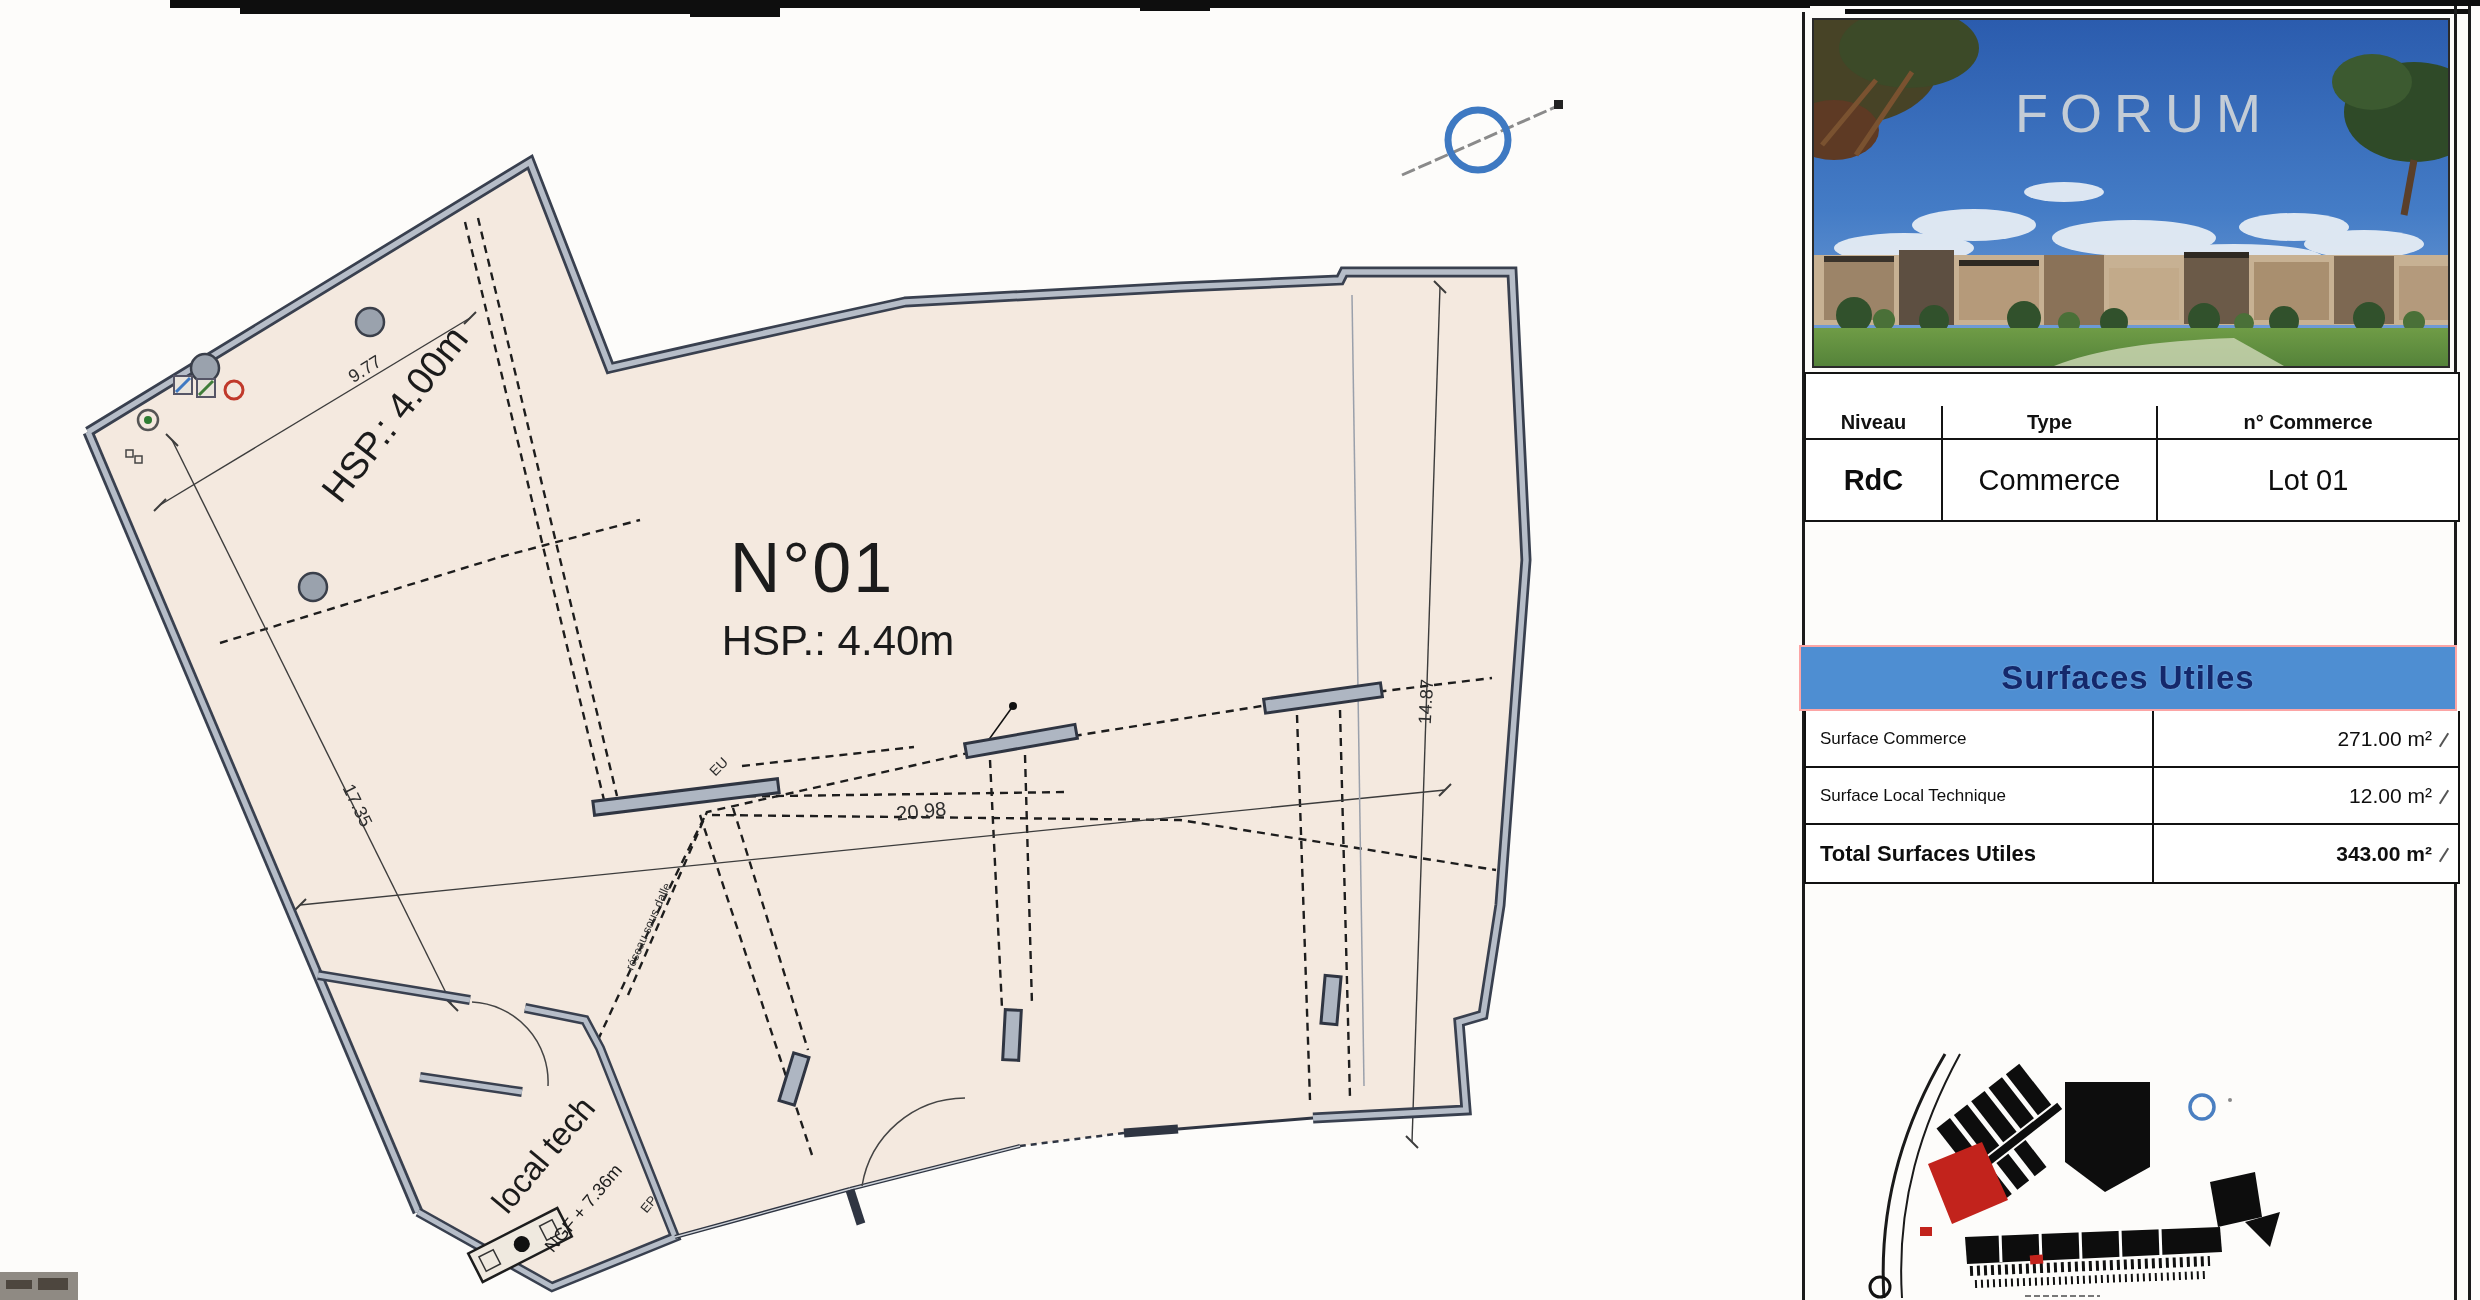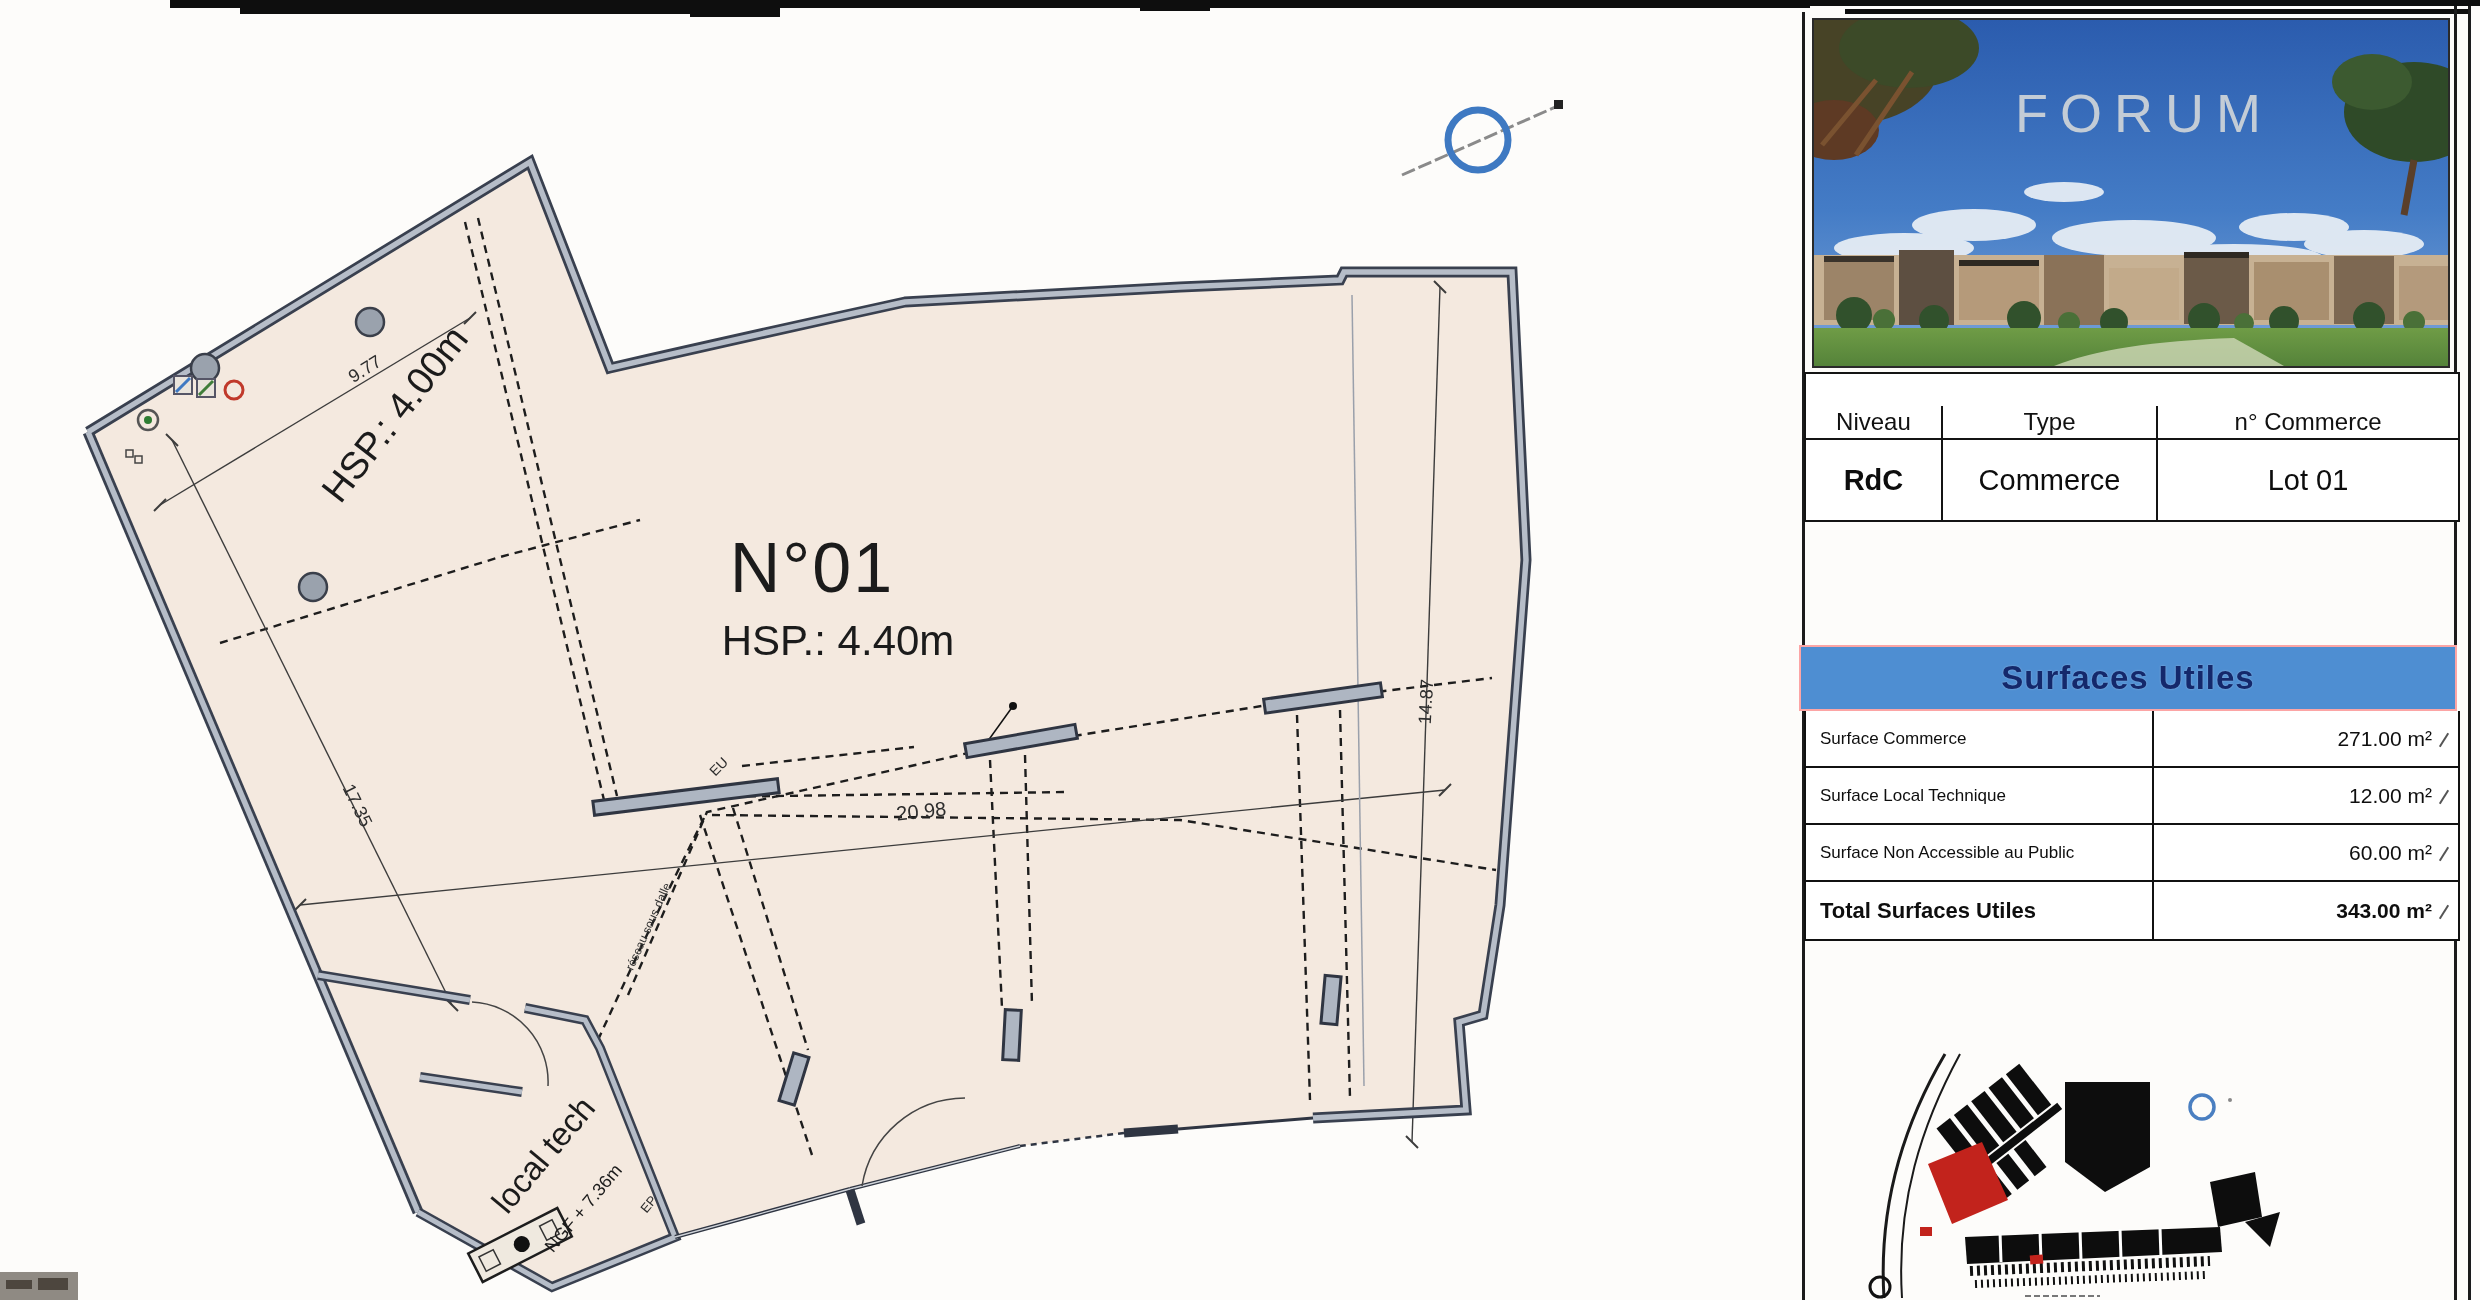--- a/index.html
+++ b/index.html
@@ -10,21 +10,21 @@
   
   .vline{background:#1b1b1b;}
   .logo-frame{left:1812px;top:18px;width:634px;height:346px;border:2px solid #2a2a2a;overflow:hidden;}
   .info-table{left:1804px;top:372px;width:652px;height:146px;display:grid;
               grid-template-columns:21% 33% 46%;grid-template-rows:66px 80px;
               border:2px solid #141414;background:#fff;}
   .info-cell{border-right:2px solid #141414;border-bottom:2px solid #141414;
              display:flex;align-items:center;justify-content:center;}
   .info-cell.last{border-right:none;}
   .info-cell.bot{border-bottom:none;justify-content:center;}
-  .hd{font-size:24px;font-weight:normal;color:#111;margin-top:32px;}
+  .hd{font-size:20px;font-weight:bold;color:#111;margin-top:32px;}
   .bd{font-size:29px;color:#0d0d0d;}
   .banner{left:1799px;top:645px;width:658px;height:66px;background:#4e8ed2;
           border:2px solid #fca5a5;box-sizing:border-box;display:flex;align-items:center;justify-content:center;}
   .banner span{font-size:33px;font-weight:bold;color:#14286b;letter-spacing:1px;
                text-shadow:0 0 2px rgba(255,255,255,.4);}
   .surf{left:1804px;top:711px;width:652px;border:2px solid #111;border-top:none;background:#fff;}
   .srow{display:grid;grid-template-columns:53% 47%;height:55px;border-bottom:2px solid #111;}
   .srow:last-child{border-bottom:none;height:57px;}
   .slabel{display:flex;align-items:center;padding-left:14px;font-size:17px;color:#0e0e0e;}
   .sval{display:flex;align-items:center;justify-content:flex-end;border-left:2px solid #111;
@@ -299,27 +299,20 @@
           <i class="tick"></i>
         </div>
     </div>
     <div class="srow">
       <div class="slabel">Surface Local Technique</div>
       <div class="sval">
           <span>12.00 m²</span>
           <i class="tick"></i>
         </div>
     </div>
-    <div class="srow">
-      <div class="slabel">Surface Non Accessible au Public</div>
-      <div class="sval">
-          <span>60.00 m²</span>
-          <i class="tick"></i>
-        </div>
-    </div>
     <div class="srow trow">
       <div class="slabel">Total Surfaces Utiles</div>
       <div class="sval">
           <span>343.00 m²</span>
           <i class="tick"></i>
         </div>
     </div>
   </div>
 
   <svg class="abs" style="left:1850px;top:1052px;" width="628" height="248" viewBox="0 0 628 248">

